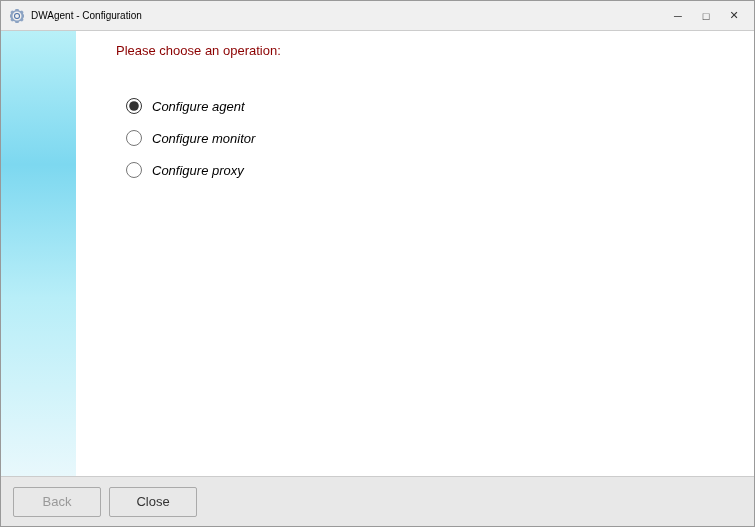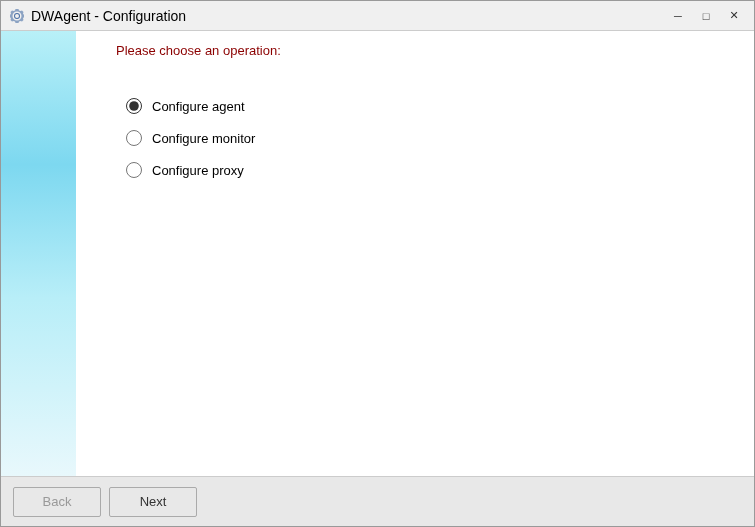--- a/index.html
+++ b/index.html
@@ -38,21 +38,21 @@
 
     .title-bar-icon {
       width: 16px;
       height: 16px;
       margin-right: 6px;
       flex-shrink: 0;
     }
 
     .title-bar-text {
       flex: 1;
-      font-size: 14px;
+      font-size: 10px;
       color: #000;
     }
 
     .title-bar-controls {
       display: flex;
       gap: 4px;
     }
 
     .title-bar-btn {
       width: 24px;
@@ -111,20 +111,21 @@
       height: 16px;
       cursor: pointer;
       accent-color: #333;
       flex-shrink: 0;
     }
 
     .radio-label {
       font-size: 13px;
       color: #000;
       cursor: pointer;
+      font-style: italic;
     }
 
     .footer {
       height: 50px;
       background: #e8e8e8;
       border-top: 1px solid #ccc;
       display: flex;
       align-items: center;
       padding: 16px 12px;
       gap: 8px;
@@ -195,16 +196,16 @@
         <label class="radio-item">
           <input type="radio" name="operation" class="radio-input" style="">
           <span class="radio-label">Configure proxy</span>
         </label>
       </div>
     </div>
   </div>
 
   <div class="footer">
     <button class="footer-btn" disabled="">Back</button>
-    <button class="footer-btn">Next</button>
+    <button class="footer-btn">Close</button>
     <div class="footer-spacer"></div>
   </div>
 </div>
 
 </body></html>

